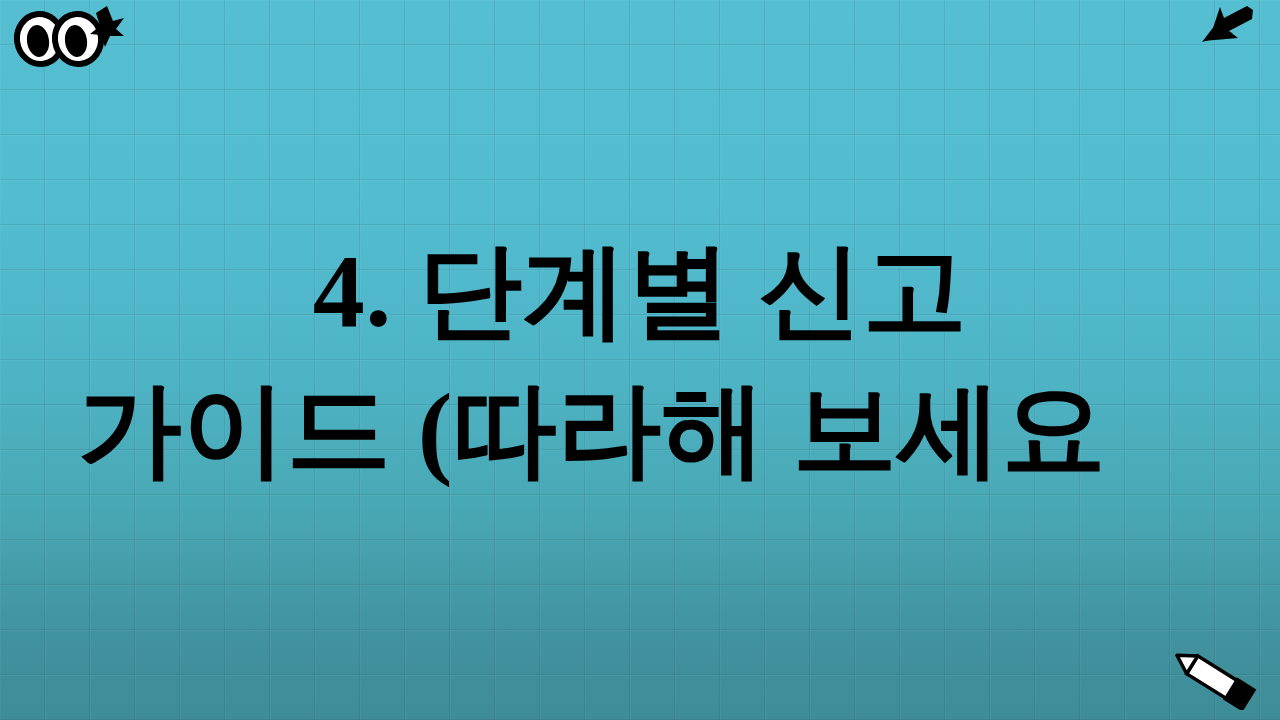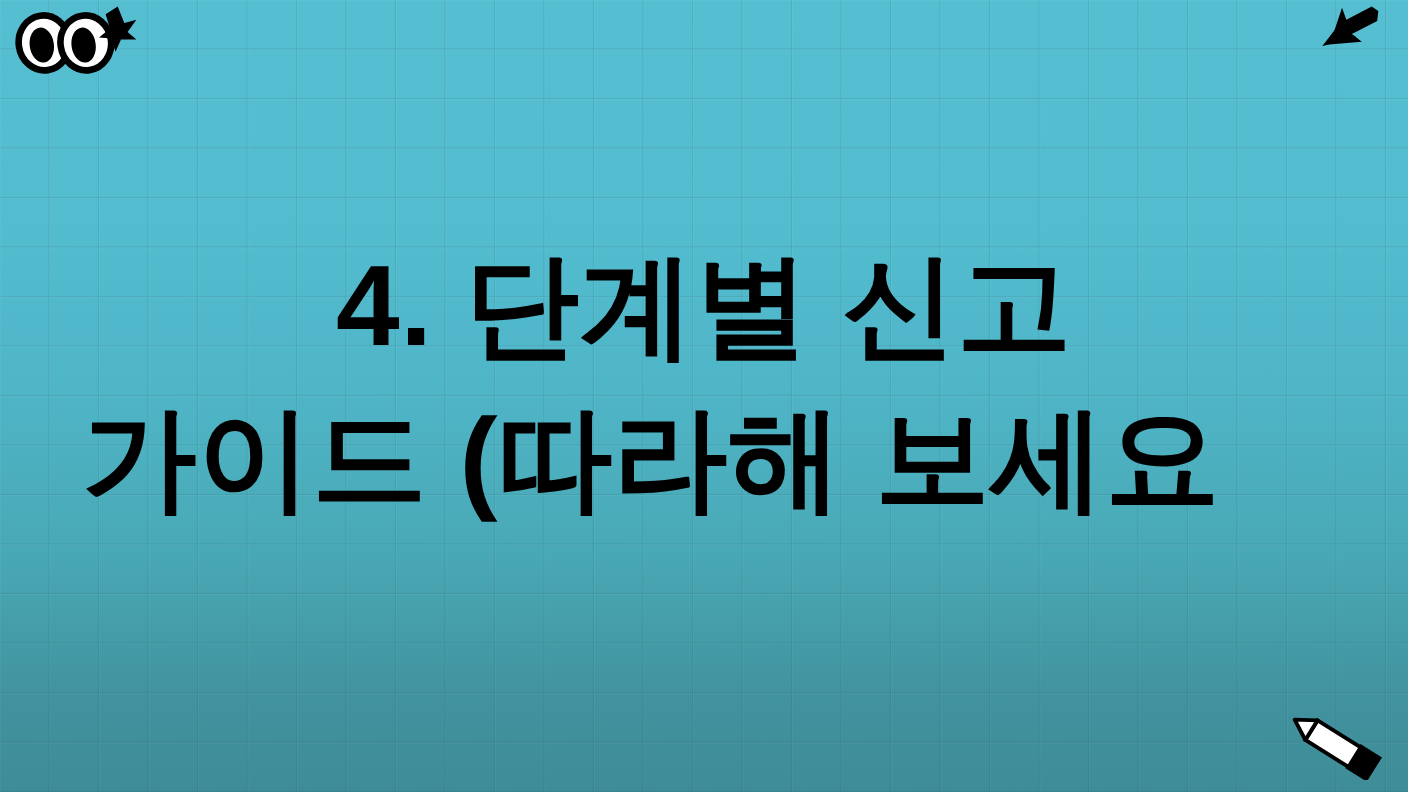--- a/index.html
+++ b/index.html
@@ -49,29 +49,30 @@
     position: absolute;
   }
   .deco-eyes  { left: 6px;   top: 2px;  }
   .deco-arrow { right: 24px; top: 4px;  }
   .deco-pencil{ right: 20px; bottom: 6px; }
 
   
   .title-block {
     position: absolute;
     left: 0;
-    top: 210px;
+    top: 221px;
     width: 1280px;
     text-align: center;
     color: #000000;
     font-weight: 700;
     font-size: 104px;
     line-height: 1.34;
     letter-spacing: 0.5px;
     white-space: nowrap;
+    font-family: Liberation Serif, serif;
   }
   .title-line {
     display: block;
   }
   .title-line.line-2 {
     
     margin-left: -96px;
   }
 </style>
 </head>

